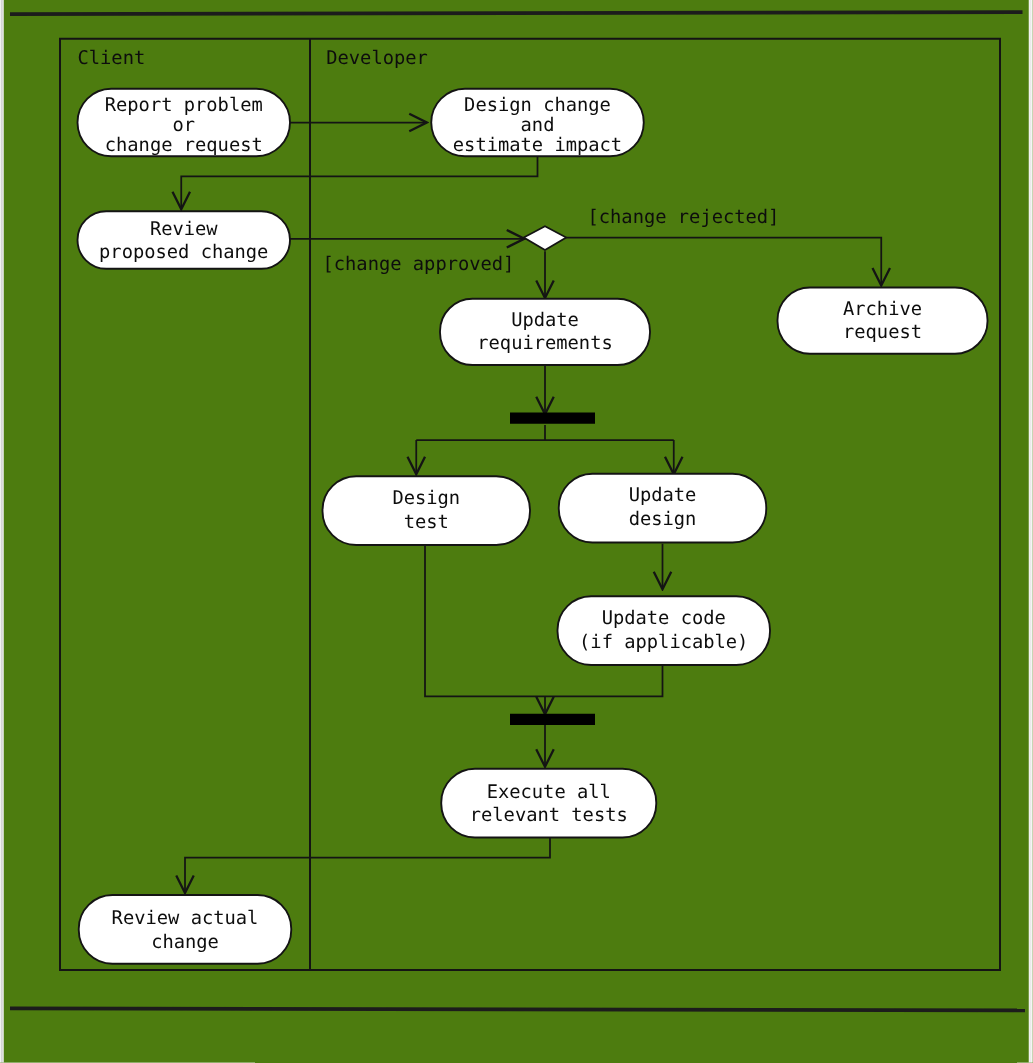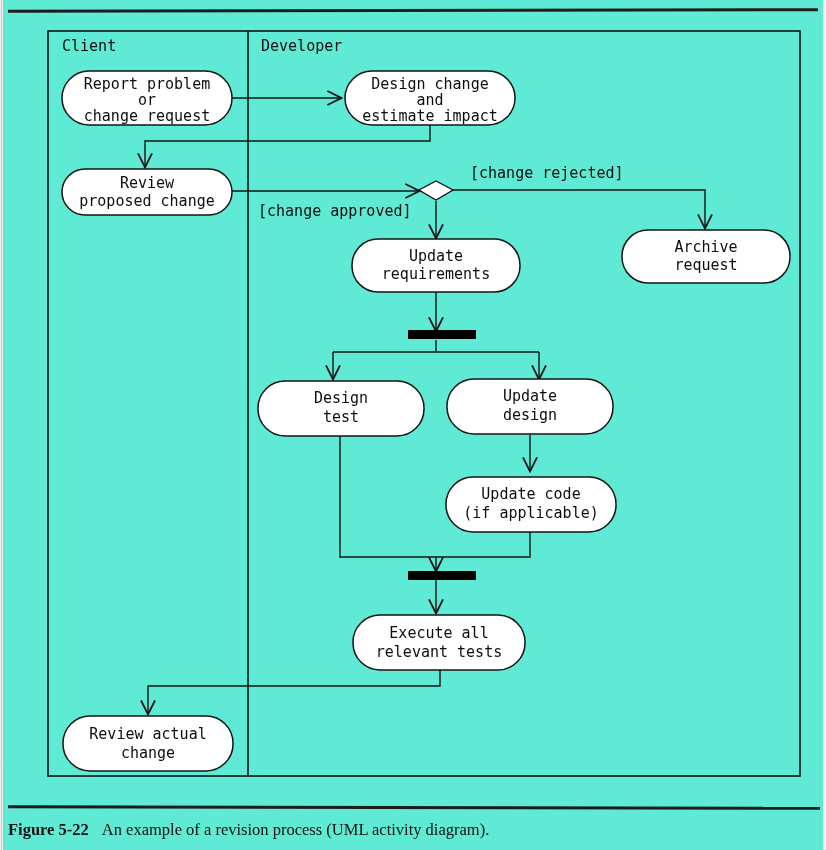--- a/index.html
+++ b/index.html
@@ -11,21 +11,21 @@
     width: 826px;
     height: 850px;
     position: relative;
     font-family: "DejaVu Sans Mono", monospace;
     overflow: hidden;
   }
   #page {
     position: absolute;
     left: 0; top: 0;
     width: 826px; height: 850px;
-    background: #5eead4;
+    background: #4d7c0f;
   }
   
   .scan-edge-left {
     position: absolute;
     left: 0; top: 0;
     width: 3px; height: 850px;
     background: linear-gradient(to right, #ffffff 0%, #cfcfcf 45%, #f4f4f4 100%);
   }
   .scan-edge-right {
     position: absolute;
@@ -206,17 +206,14 @@
     </g>
 
     <g>
       <rect x="63" y="716" width="170" height="55" rx="27" ry="27" fill="#ffffff" stroke="#141414" stroke-width="1.5"></rect>
       <text class="node-label" x="148" y="739">Review actual</text>
       <text class="node-label" x="148" y="758">change</text>
     </g>
 
   </svg>
 
-  <div class="caption">
-    <span class="fig-label">Figure 5-22</span><span class="fig-text">An example of a revision process (UML activity diagram).</span>
-  </div>
 
 </div>
 
 </body></html>

